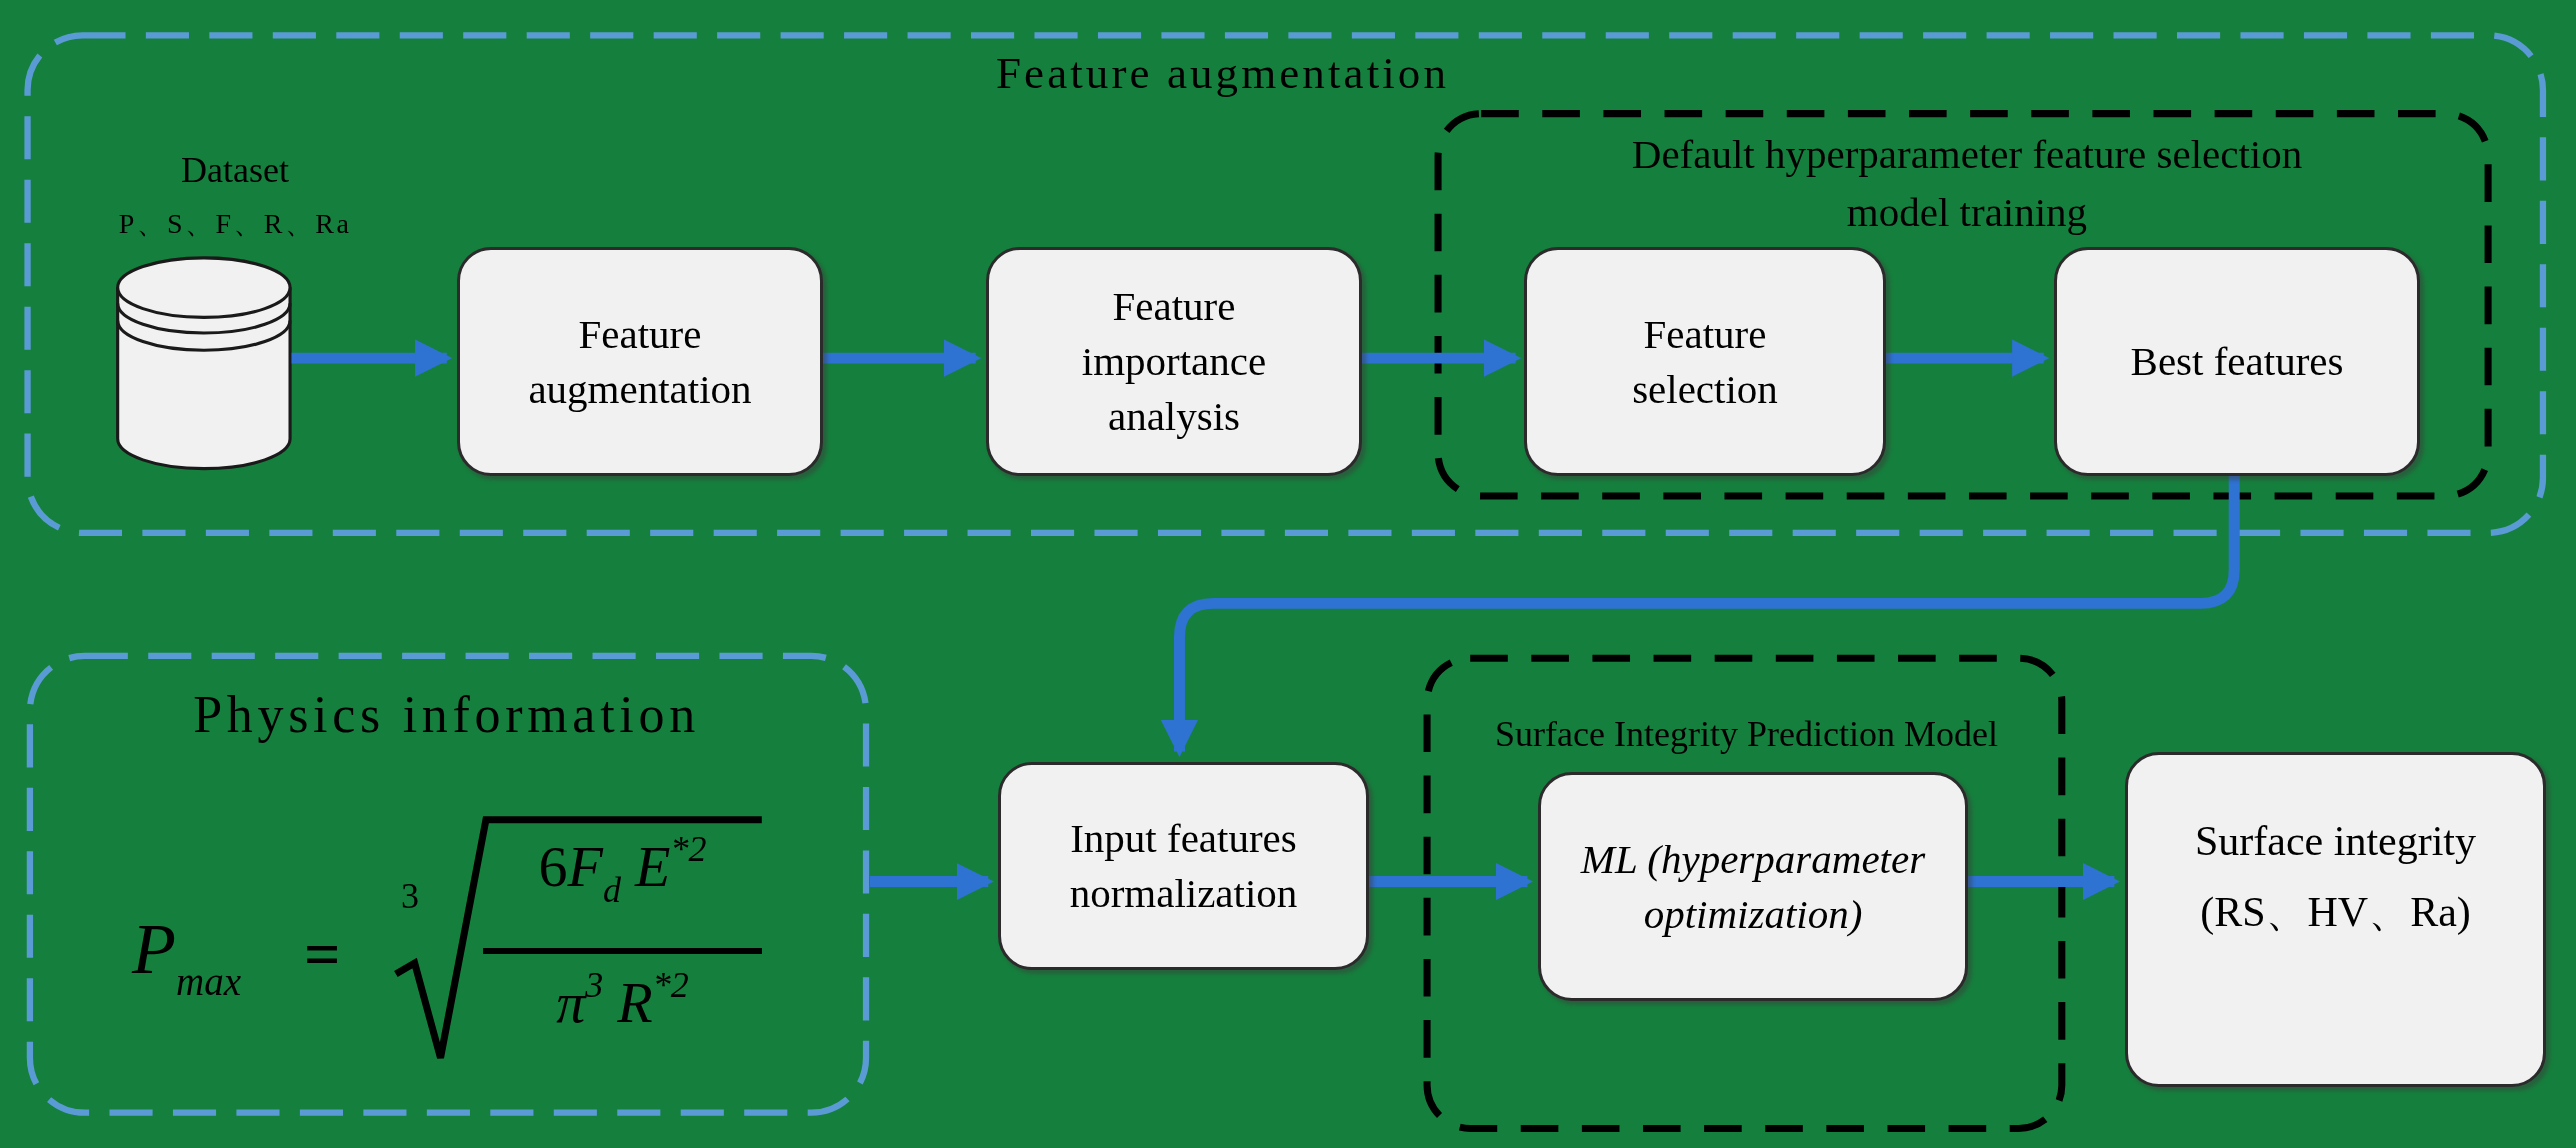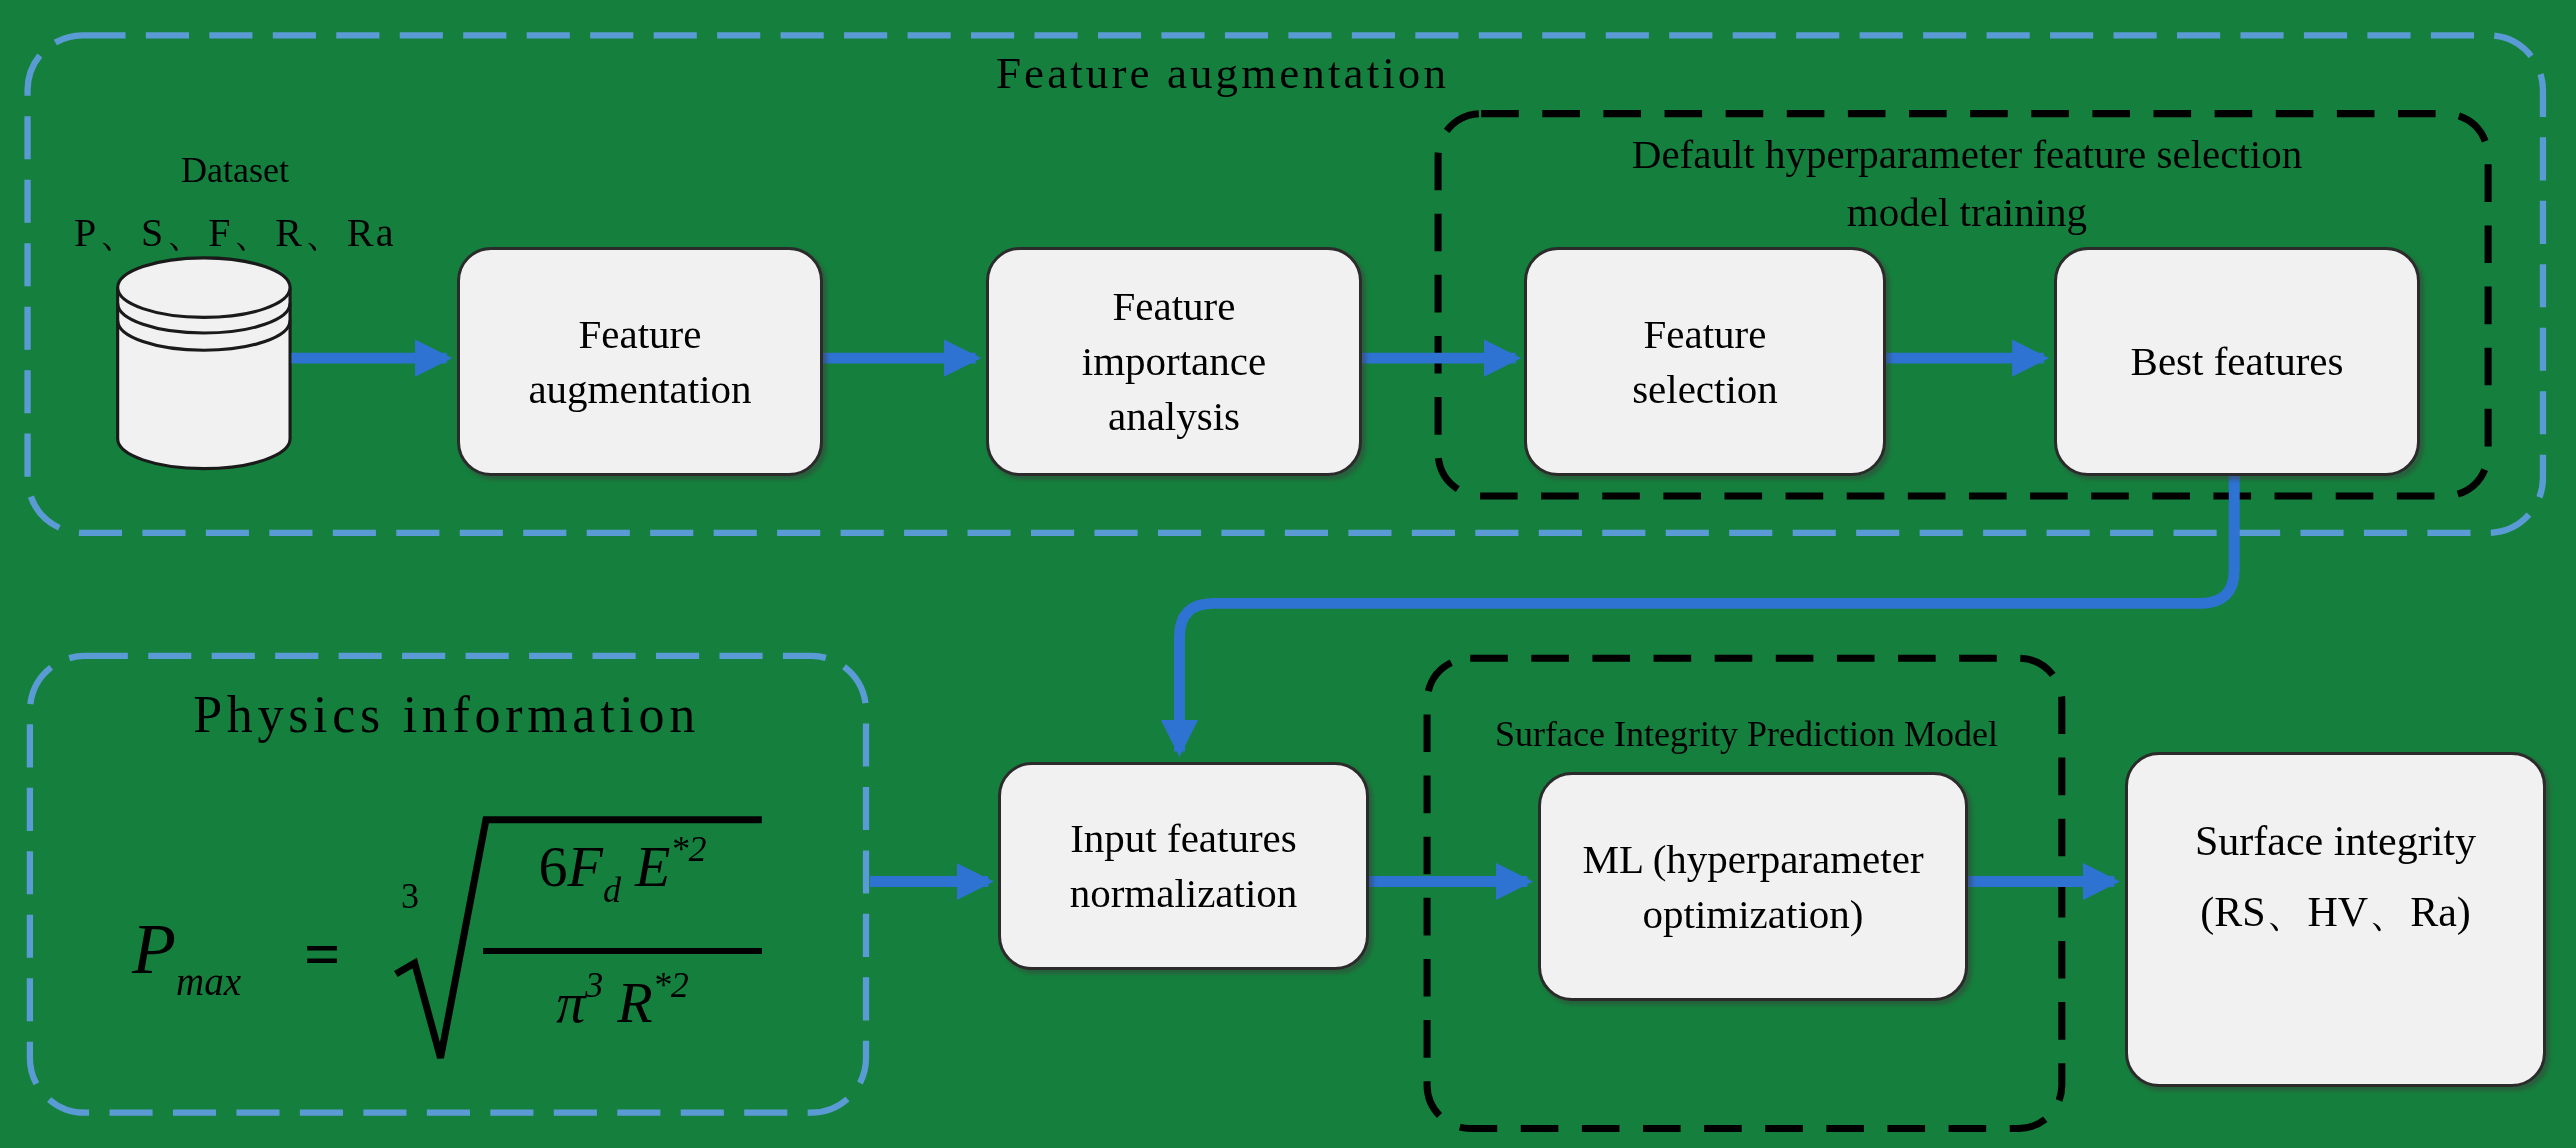--- a/index.html
+++ b/index.html
@@ -15,31 +15,31 @@
 
   .txt{position:absolute;text-align:center;}
   .node{position:absolute;display:flex;align-items:center;justify-content:center;
         background:#F1F1F1;border:3.1px solid #2B2B2B;border-radius:34px;
         box-shadow:3.1px 3.1px 3.9px rgba(60,60,60,0.45);text-align:center;
         font-size:41px;line-height:55px;}
   .node .label{display:block;}
 
   .t-title{left:905px;top:47px;width:635px;font-size:45px;letter-spacing:3.1px;}
   .t-dataset{left:94px;top:149px;width:282px;font-size:36px;}
-  .t-vars{left:23.5px;top:205px;width:423px;font-size:40px;letter-spacing:2.4px;}
+  .t-vars{left:23.5px;top:205px;width:423px;font-size:28px;letter-spacing:2.4px;}
   .t-selgroup{left:1630px;top:125px;width:674px;font-size:41px;line-height:58px;}
   .t-phys{left:133px;top:685px;width:627px;font-size:52px;letter-spacing:4.7px;}
   .t-train{left:1472px;top:704px;width:549px;font-size:36px;line-height:61px;}
 
   .n1{left:457px;top:247px;width:360px;height:223px;}  .n1 .label{max-width:266px;}
   .n2{left:986px;top:247px;width:370px;height:223px;} .n2 .label{max-width:235px;}
   .n3{left:1524px;top:247px;width:356px;height:223px;} .n3 .label{max-width:235px;}
   .n4{left:2054px;top:247px;width:360px;height:223px;} .n4 .label{max-width:337px;}
   .n5{left:998px;top:762px;width:365px;height:202px;} .n5 .label{max-width:290px;}
-  .n6{left:1538px;top:772px;width:424px;height:223px;} .n6 .label{max-width:353px;}
+  .n6{left:1538px;top:772px;width:424px;height:223px;font-style:italic;} .n6 .label{max-width:353px;}
   .n7{left:2125px;top:752px;width:421px;height:335px;padding-bottom:85px;box-sizing:border-box;
       font-size:42px;line-height:71px;} .n7 .label{max-width:368px;}
 
   .f-p{position:absolute;left:132px;top:908px;font-size:72px;font-style:italic;}
   .fsub{font-size:39px;font-style:italic;vertical-align:-22px;}
   .f-eq{position:absolute;left:304px;top:918px;font-size:64px;font-weight:bold;}
   .f-idx{position:absolute;left:401px;top:875px;font-size:36px;}
   .f-num{position:absolute;left:484px;top:828px;width:277px;font-size:58px;font-style:italic;text-align:center;}
   .f-bar{position:absolute;left:483px;top:948px;width:279px;height:6.3px;background:#000;}
   .f-den{position:absolute;left:483px;top:964px;width:279px;font-size:58px;font-style:italic;text-align:center;}

